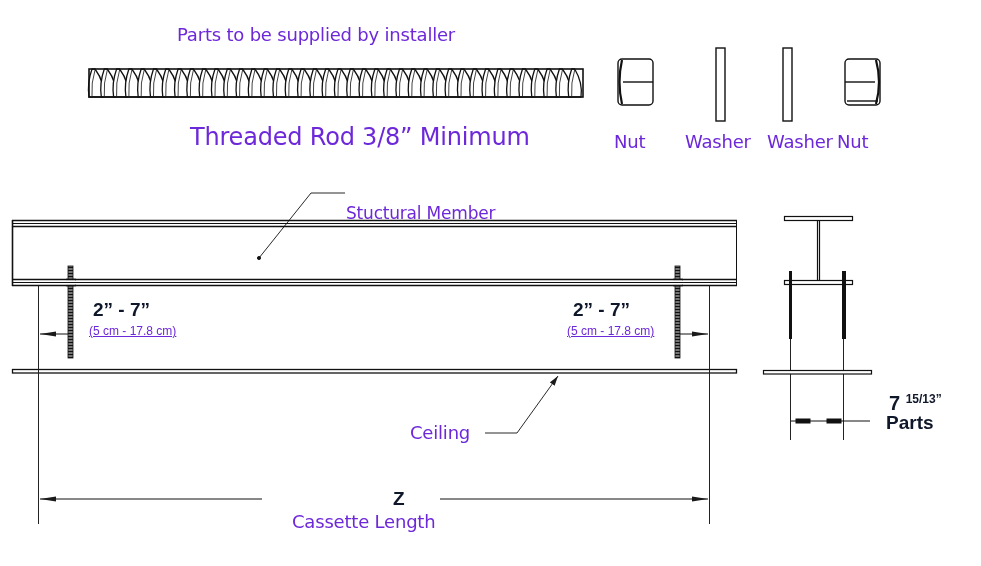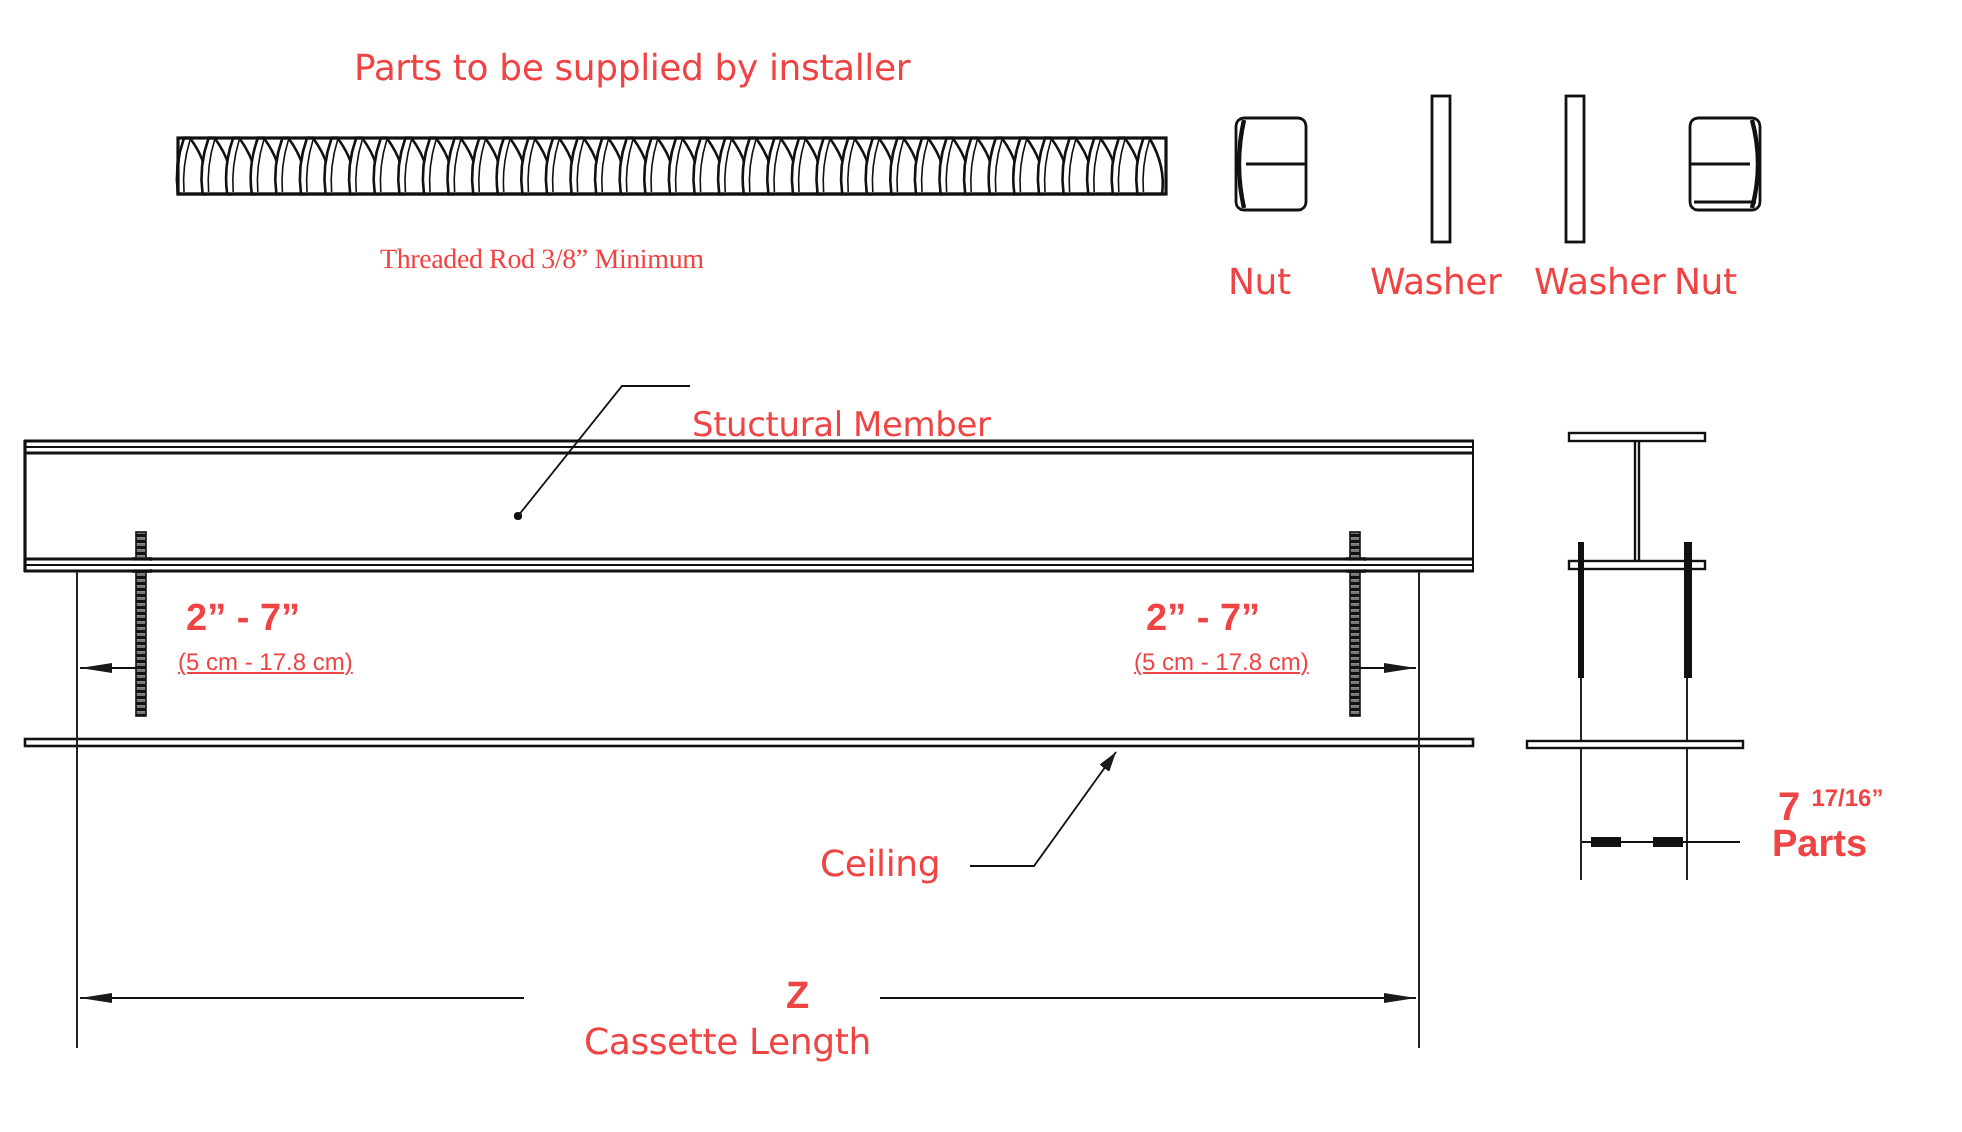--- a/index.html
+++ b/index.html
@@ -1,21 +1,21 @@
 <!DOCTYPE html>
 <html><head>
 <meta charset="utf-8">
 <style>
   html, body { margin: 0; padding: 0; background: #ffffff; }
   body { width: 981px; height: 566px; position: relative; overflow: hidden; font-family: "Liberation Sans", sans-serif; color: #222; }
   svg#diagram { position: absolute; left: 0; top: 0; }
-  .lbl { position: absolute; white-space: nowrap; color: #ef4444; }
+  .lbl { position: absolute; white-space: nowrap; color: #6d28d9; }
   .light { font-family: "DejaVu Sans", sans-serif; font-weight: normal; letter-spacing: -0.2px; }
   .sans { font-family: "Liberation Sans", sans-serif; text-decoration: underline; }
-  .bold { font-family: "Liberation Sans", sans-serif; font-weight: bold; color: #ef4444; }
+  .bold { font-family: "Liberation Sans", sans-serif; font-weight: bold; color: #0f172a; }
 </style>
 </head>
 <body>
 
 <svg id="diagram" width="981" height="566" viewBox="0 0 981 566" xmlns="http://www.w3.org/2000/svg">
   <defs>
     <marker id="arrowEnd" viewBox="0 0 10 6" refX="10" refY="3" markerWidth="10" markerHeight="6" orient="auto" markerUnits="userSpaceOnUse">
       <path d="M0,0 L10,3 L0,6 z" fill="#1a1a1a"></path>
     </marker>
     <marker id="arrowBig" viewBox="0 0 16 6" refX="16" refY="3" markerWidth="16" markerHeight="6" orient="auto" markerUnits="userSpaceOnUse">
@@ -206,21 +206,21 @@
     <rect x="763.5" y="370.5" width="108" height="3.5"></rect>
   </g>
   <g stroke="#111" stroke-width="1">
     <line x1="791" y1="421" x2="870" y2="421"></line>
     <rect x="796" y="419" width="14" height="4" fill="#111"></rect>
     <rect x="827" y="419" width="14" height="4" fill="#111"></rect>
   </g>
 </svg>
 
 <div class="lbl light" style="left:177px; top:24px; font-size:18px;">Parts to be supplied by installer</div>
-<div class="lbl light" style="left:190px; top:123px; font-size:14px;font-family:Liberation Serif, serif;">Threaded Rod 3/8” Minimum</div>
+<div class="lbl light" style="left:190px; top:123px; font-size:24px;">Threaded Rod 3/8” Minimum</div>
 
 <div class="lbl light" style="left:614px; top:131px; font-size:18px;">Nut</div>
 <div class="lbl light" style="left:685px; top:131px; font-size:18px;">Washer</div>
 <div class="lbl light" style="left:767px; top:131px; font-size:18px;">Washer</div>
 <div class="lbl light" style="left:837px; top:131px; font-size:18px;">Nut</div>
 
 <div class="lbl light" style="left:346px; top:181px; font-size:17px;margin-top:22px;">Stuctural Member</div>
 
 <div class="lbl bold" style="left:93px; top:299px; font-size:19px;">2” - 7”</div>
 <div class="lbl sans" style="left:89px; top:324px; font-size:12px;">(5 cm - 17.8 cm)</div>
@@ -228,15 +228,15 @@
 <div class="lbl bold" style="left:573px; top:299px; font-size:19px;">2” - 7”</div>
 <div class="lbl sans" style="left:567px; top:324px; font-size:12px;">(5 cm - 17.8 cm)</div>
 
 <div class="lbl light" style="left:410px; top:422px; font-size:18px;">Ceiling</div>
 
 <div class="lbl bold" style="left:393px; top:488px; font-size:19px;">Z</div>
 <div class="lbl light" style="left:292px; top:511px; font-size:18px;">Cassette Length</div>
 
 <div class="lbl bold" style="left:889px; top:392px; font-size:20px;">
   <span>7</span>
-  <sup style="font-size:12px; vertical-align:7px;">17/16”</sup>
+  <sup style="font-size:12px; vertical-align:7px;">15/13”</sup>
 </div>
 <div class="lbl bold" style="left:886px; top:412px; font-size:19px;">Parts</div>
 
 </body></html>

